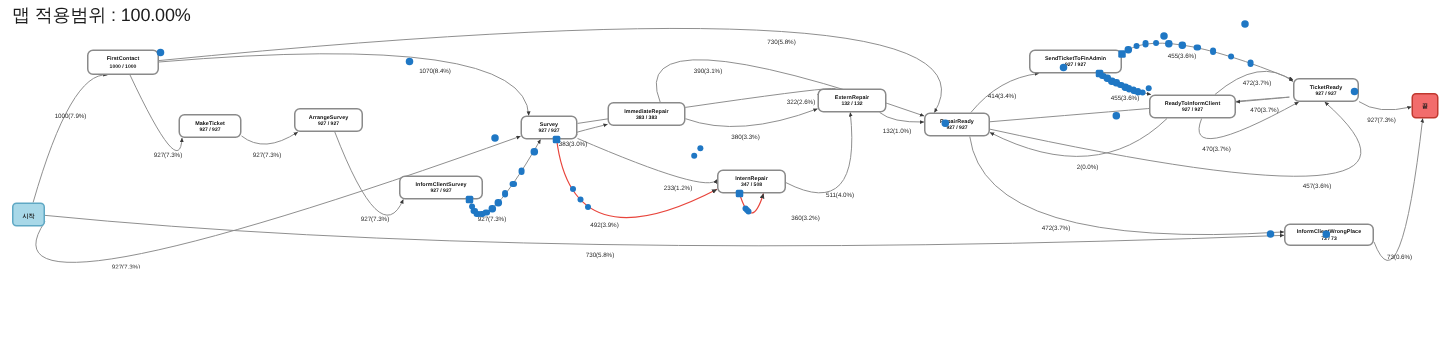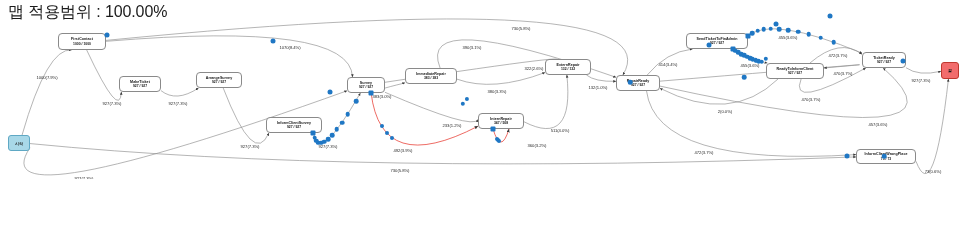--- a/index.html
+++ b/index.html
@@ -18,21 +18,21 @@
     position: absolute;
     left: 0;
     top: 0;
     width: 966px;
     height: 179px;
   }
   #coverage-header {
     position: absolute;
     left: 8px;
     top: 2px;
-    font-size: 16px;
+    font-size: 12px;
     color: #1b1b1b;
     letter-spacing: -0.1px;
     white-space: nowrap;
     z-index: 40;
   }
   svg#graph {
     position: absolute;
     left: 0;
     top: 0;
     width: 966px;

